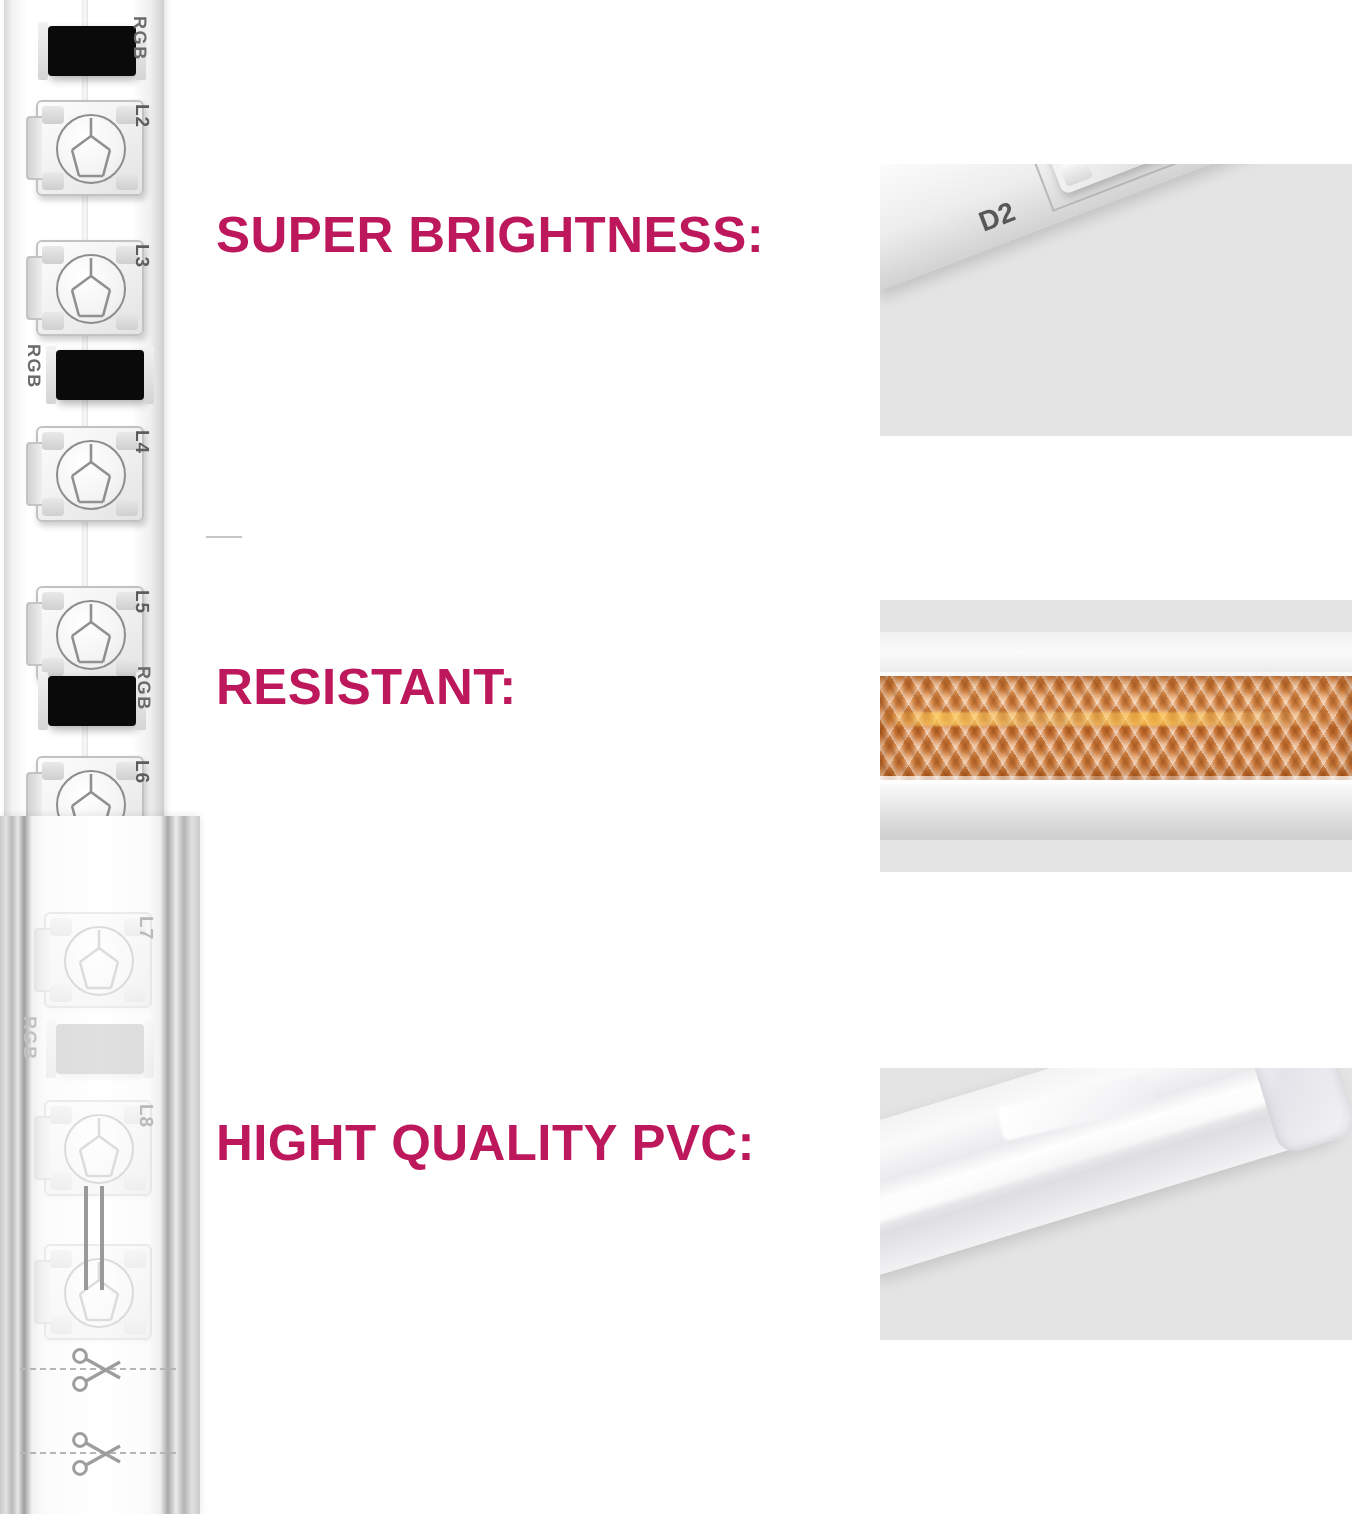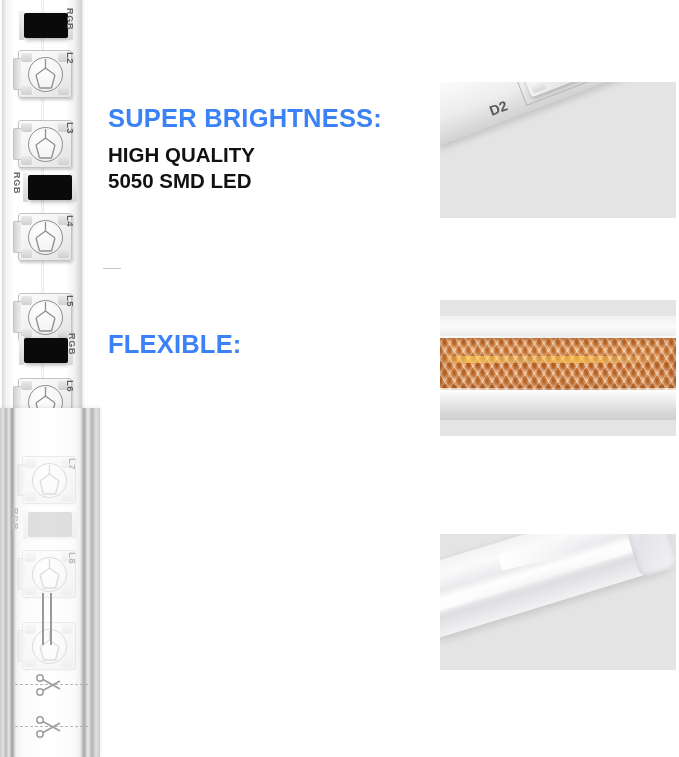--- a/index.html
+++ b/index.html
@@ -206,21 +206,21 @@
     top: 0;
   }
 
   
   .feature { position: absolute; }
 
   .f-head {
     font-size: 25.5px;
     font-weight: 700;
     letter-spacing: 0.2px;
-    color: #3b82f6;
+    color: #be185d;
     white-space: nowrap;
     text-shadow: 0.6px 0.6px 0 rgba(255,255,255,0.9);
   }
   .f-body {
     margin-top: 9px;
     font-size: 20.5px;
     font-weight: 700;
     line-height: 1.28;
     color: #111111;
     white-space: nowrap;
@@ -535,33 +535,30 @@
         <circle cx="6" cy="6" r="3.2" fill="none" stroke="#9d9d9d" stroke-width="1.5"></circle>
         <circle cx="6" cy="20" r="3.2" fill="none" stroke="#9d9d9d" stroke-width="1.5"></circle>
         <path d="M9 7.5 L26 17 M9 18.5 L26 9" stroke="#9d9d9d" stroke-width="1.6" fill="none"></path>
       </svg>
     </span>
   </div>
 </div>
 
 <div class="feature" style="left:108px; top:104px;">
   <div class="f-head">SUPER BRIGHTNESS:</div>
-  <div class="f-body">
-    <div>HIGH QUALITY</div>
-    <div>5050 SMD LED</div>
-  </div>
 </div>
 
 <div class="divider"></div>
 
 <div class="feature" style="left:108px; top:330px;">
-  <div class="f-head">FLEXIBLE:</div>
+  <div class="f-head">RESISTANT:</div>
 </div>
 
 <div class="feature" style="left:108px; top:558px;">
+  <div class="f-head">HIGHT QUALITY PVC:</div>
 </div>
 
 <div class="photo" style="top:82px;">
   <div class="pcb-board">
     <div class="silk-outline" style="left:96px; top:16px; width:76px; height:68px;"></div>
     <div class="pcb-led">
 
       <span class="ppad" style="left:3px; bottom:3px;"></span>
 
       <span class="cup"></span>

